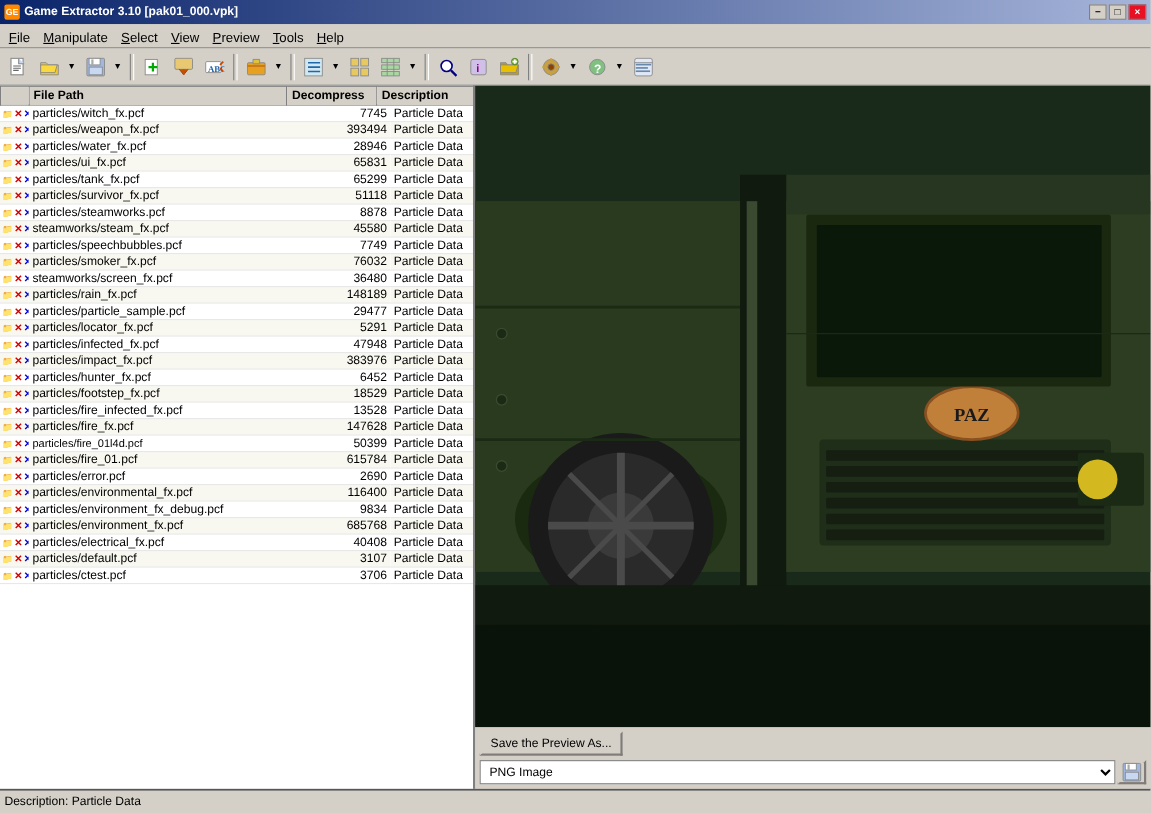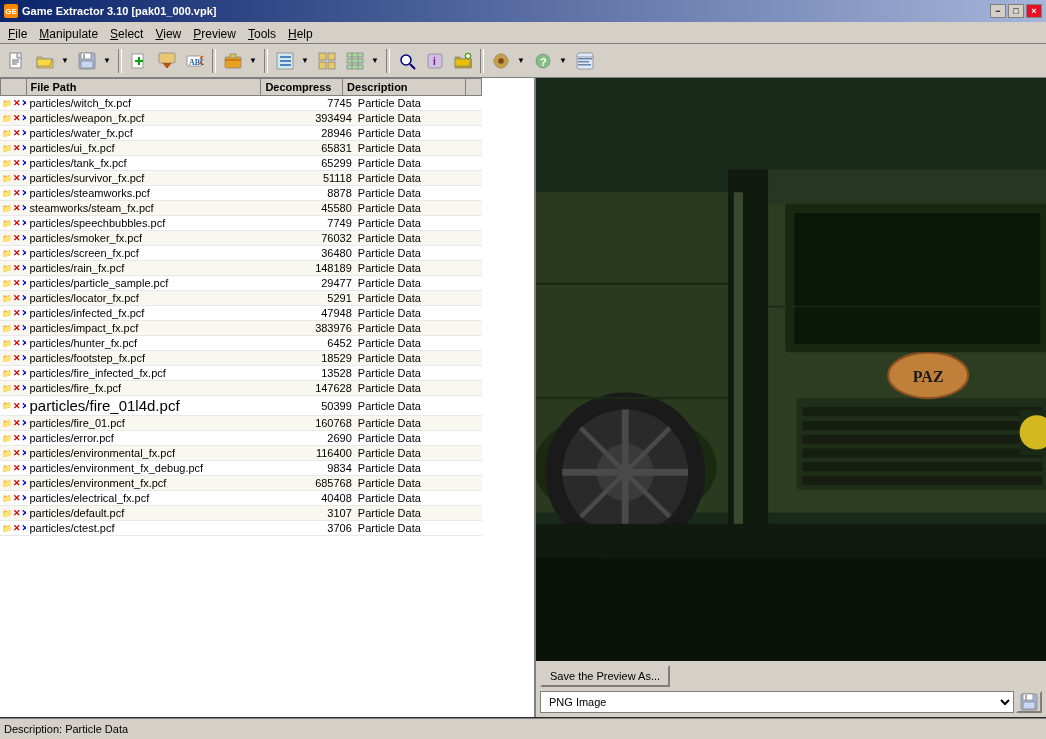--- a/index.html
+++ b/index.html
@@ -20,21 +20,21 @@
     #toolbar { background: #d4d0c8; height: 34px; display: flex; align-items: center; padding: 2px 4px; gap: 2px; border-bottom: 1px solid #808080; }
     .tb-btn { width: 26px; height: 26px; background: #d4d0c8; border: 1px solid transparent; display: flex; align-items: center; justify-content: center; cursor: pointer; font-size: 14px; position: relative; }
     .tb-sep { width: 4px; height: 24px; border-left: 1px solid #808080; border-right: 1px solid #fff; margin: 0 2px; }
     .tb-dropdown { width: 14px; height: 26px; background: #d4d0c8; border: 1px solid transparent; display: flex; align-items: center; justify-content: center; cursor: pointer; font-size: 8px; }
     .tb-group { display: flex; }
     
     
     #main { display: flex; height: calc(739px - 22px - 22px - 34px - 22px); }
     
     
-    #file-panel { width: 536px; height: 100%; display: flex; flex-direction: column; border-right: 2px solid #808080; }
+    #file-panel { width: 432px; height: 100%; display: flex; flex-direction: column; border-right: 2px solid #808080; }
     #file-table { flex: 1; overflow: hidden; background: white; }
     #file-table table { width: 100%; border-collapse: collapse; }
     #file-table thead tr th { background: #d4d0c8; border: 1px solid #808080; padding: 2px 4px; text-align: left; font-size: 11px; font-weight: bold; position: sticky; top: 0; }
     .file-table-scroll { height: 100%; overflow-y: scroll; overflow-x: hidden; }
     #file-table tbody tr { background: white; }
     #file-table tbody td { font-size: 11px; padding: 1px 3px; border-bottom: 1px solid #e8e8e8; white-space: nowrap; overflow: hidden; }
     .col-filepath { width: 240px; }
     .col-decompress { width: 80px; text-align: right; }
     .col-description { width: 120px; }
     .row-icons { display: flex; gap: 1px; align-items: center; }
@@ -417,21 +417,21 @@
     <td class="col-description" style="font-size:11px;padding:1px 3px;">Particle Data</td>
   </tr>
                 <tr style="background: white;">
     <td style="padding:1px 2px;">
       <div class="row-icons">
         <span class="row-icon icon-folder">📁</span>
         <span class="row-icon icon-x-red" style="font-size:9px;color:#cc0000;font-weight:bold;">✕</span>
         <span class="row-icon icon-x-blue" style="font-size:9px;color:#0000cc;font-weight:bold;">✕</span>
       </div>
     </td>
-    <td class="col-filepath" style="font-size:11px;padding:1px 3px;overflow:hidden;white-space:nowrap;">particles/screen_fx.pcf</td>
+    <td class="col-filepath" style="font-size:11px;padding:1px 3px;overflow:hidden;white-space:nowrap;">steamworks/screen_fx.pcf</td>
     <td class="col-decompress" style="font-size:11px;padding:1px 3px;text-align:right;">36480</td>
     <td class="col-description" style="font-size:11px;padding:1px 3px;">Particle Data</td>
   </tr>
                 <tr style="background: rgb(248, 248, 240);">
     <td style="padding:1px 2px;">
       <div class="row-icons">
         <span class="row-icon icon-folder">📁</span>
         <span class="row-icon icon-x-red" style="font-size:9px;color:#cc0000;font-weight:bold;">✕</span>
         <span class="row-icon icon-x-blue" style="font-size:9px;color:#0000cc;font-weight:bold;">✕</span>
       </div>
@@ -537,34 +537,34 @@
     <td class="col-description" style="font-size:11px;padding:1px 3px;">Particle Data</td>
   </tr>
                 <tr style="background: white;">
     <td style="padding:1px 2px;">
       <div class="row-icons">
         <span class="row-icon icon-folder">📁</span>
         <span class="row-icon icon-x-red" style="font-size:9px;color:#cc0000;font-weight:bold;">✕</span>
         <span class="row-icon icon-x-blue" style="font-size:9px;color:#0000cc;font-weight:bold;">✕</span>
       </div>
     </td>
-    <td class="col-filepath" style="font-size:15px;padding:1px 3px;overflow:hidden;white-space:nowrap;margin-top:35px;">particles/fire_01l4d.pcf</td>
+    <td class="col-filepath" style="font-size:10px;padding:1px 3px;overflow:hidden;white-space:nowrap;margin-top:35px;">particles/fire_01l4d.pcf</td>
     <td class="col-decompress" style="font-size:11px;padding:1px 3px;text-align:right;">50399</td>
     <td class="col-description" style="font-size:11px;padding:1px 3px;">Particle Data</td>
   </tr>
                 <tr style="background: rgb(248, 248, 240);">
     <td style="padding:1px 2px;">
       <div class="row-icons">
         <span class="row-icon icon-folder">📁</span>
         <span class="row-icon icon-x-red" style="font-size:9px;color:#cc0000;font-weight:bold;">✕</span>
         <span class="row-icon icon-x-blue" style="font-size:9px;color:#0000cc;font-weight:bold;">✕</span>
       </div>
     </td>
     <td class="col-filepath" style="font-size:11px;padding:1px 3px;overflow:hidden;white-space:nowrap;">particles/fire_01.pcf</td>
-    <td class="col-decompress" style="font-size:11px;padding:1px 3px;text-align:right;">160768</td>
+    <td class="col-decompress" style="font-size:11px;padding:1px 3px;text-align:right;">615784</td>
     <td class="col-description" style="font-size:11px;padding:1px 3px;">Particle Data</td>
   </tr>
                 <tr style="background: white;">
     <td style="padding:1px 2px;">
       <div class="row-icons">
         <span class="row-icon icon-folder">📁</span>
         <span class="row-icon icon-x-red" style="font-size:9px;color:#cc0000;font-weight:bold;">✕</span>
         <span class="row-icon icon-x-blue" style="font-size:9px;color:#0000cc;font-weight:bold;">✕</span>
       </div>
     </td>

